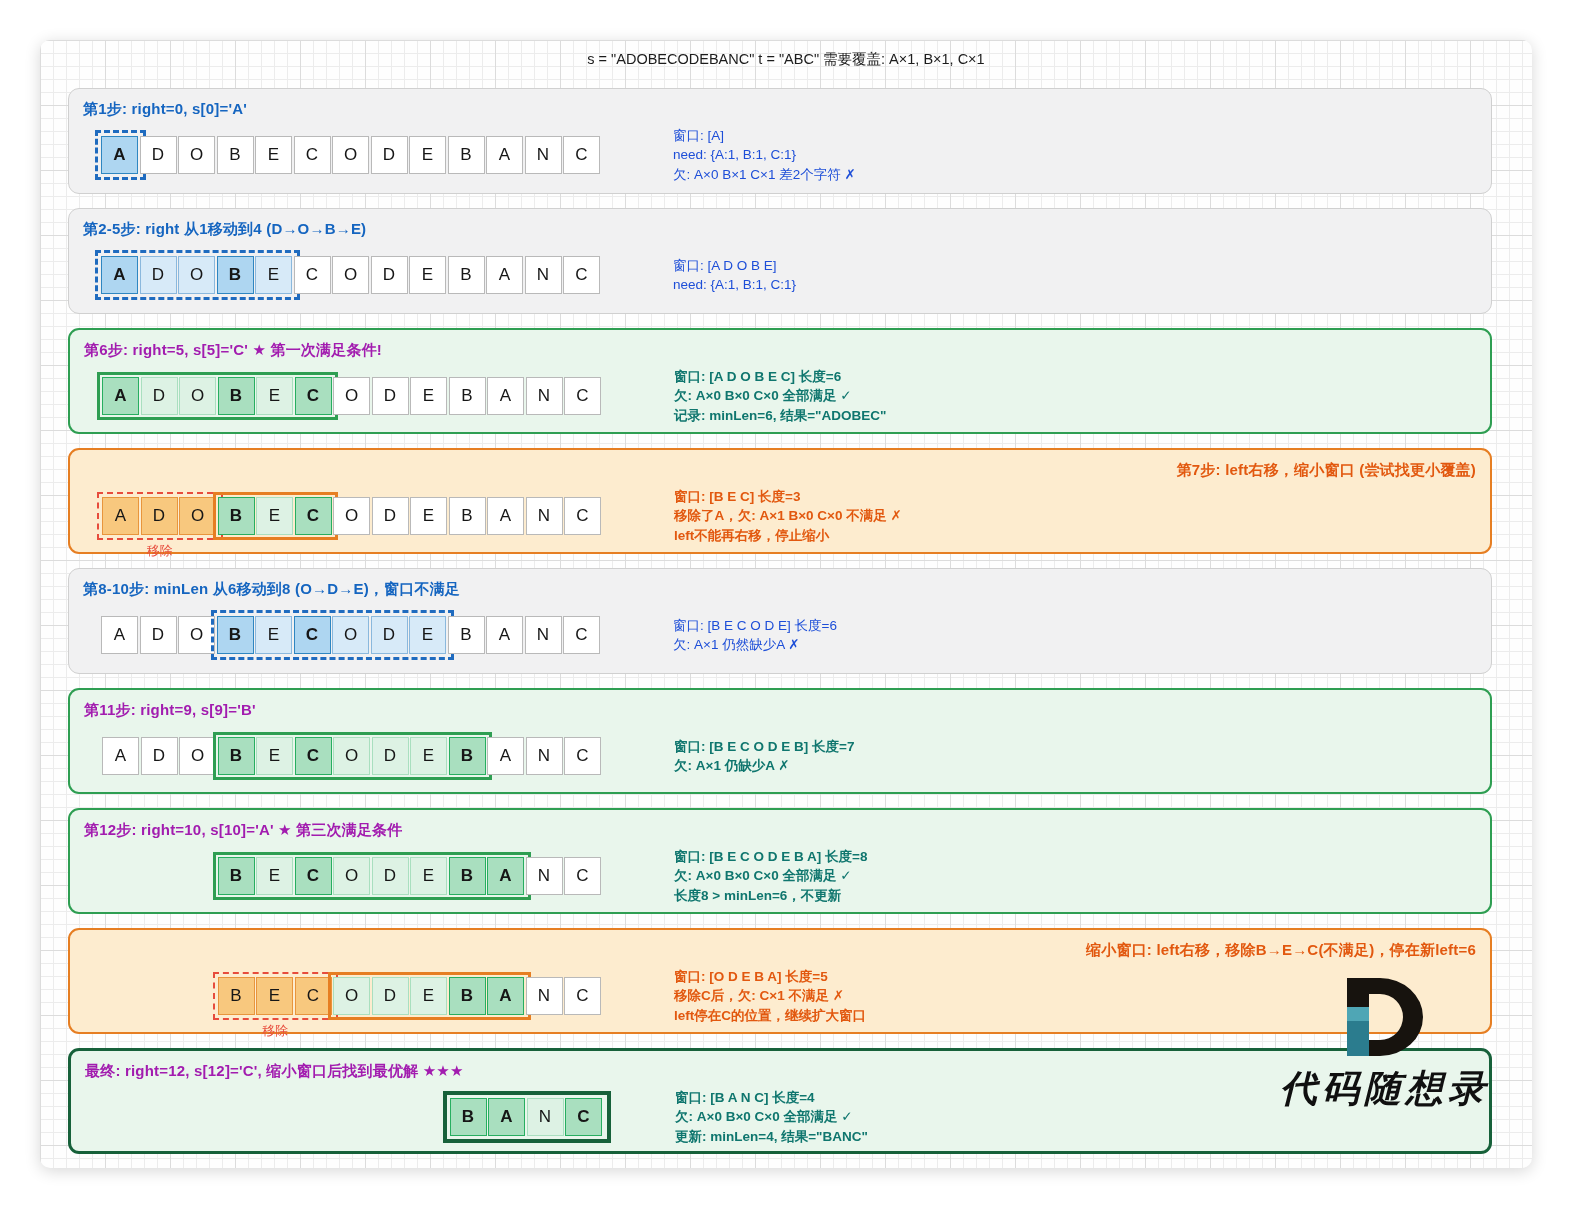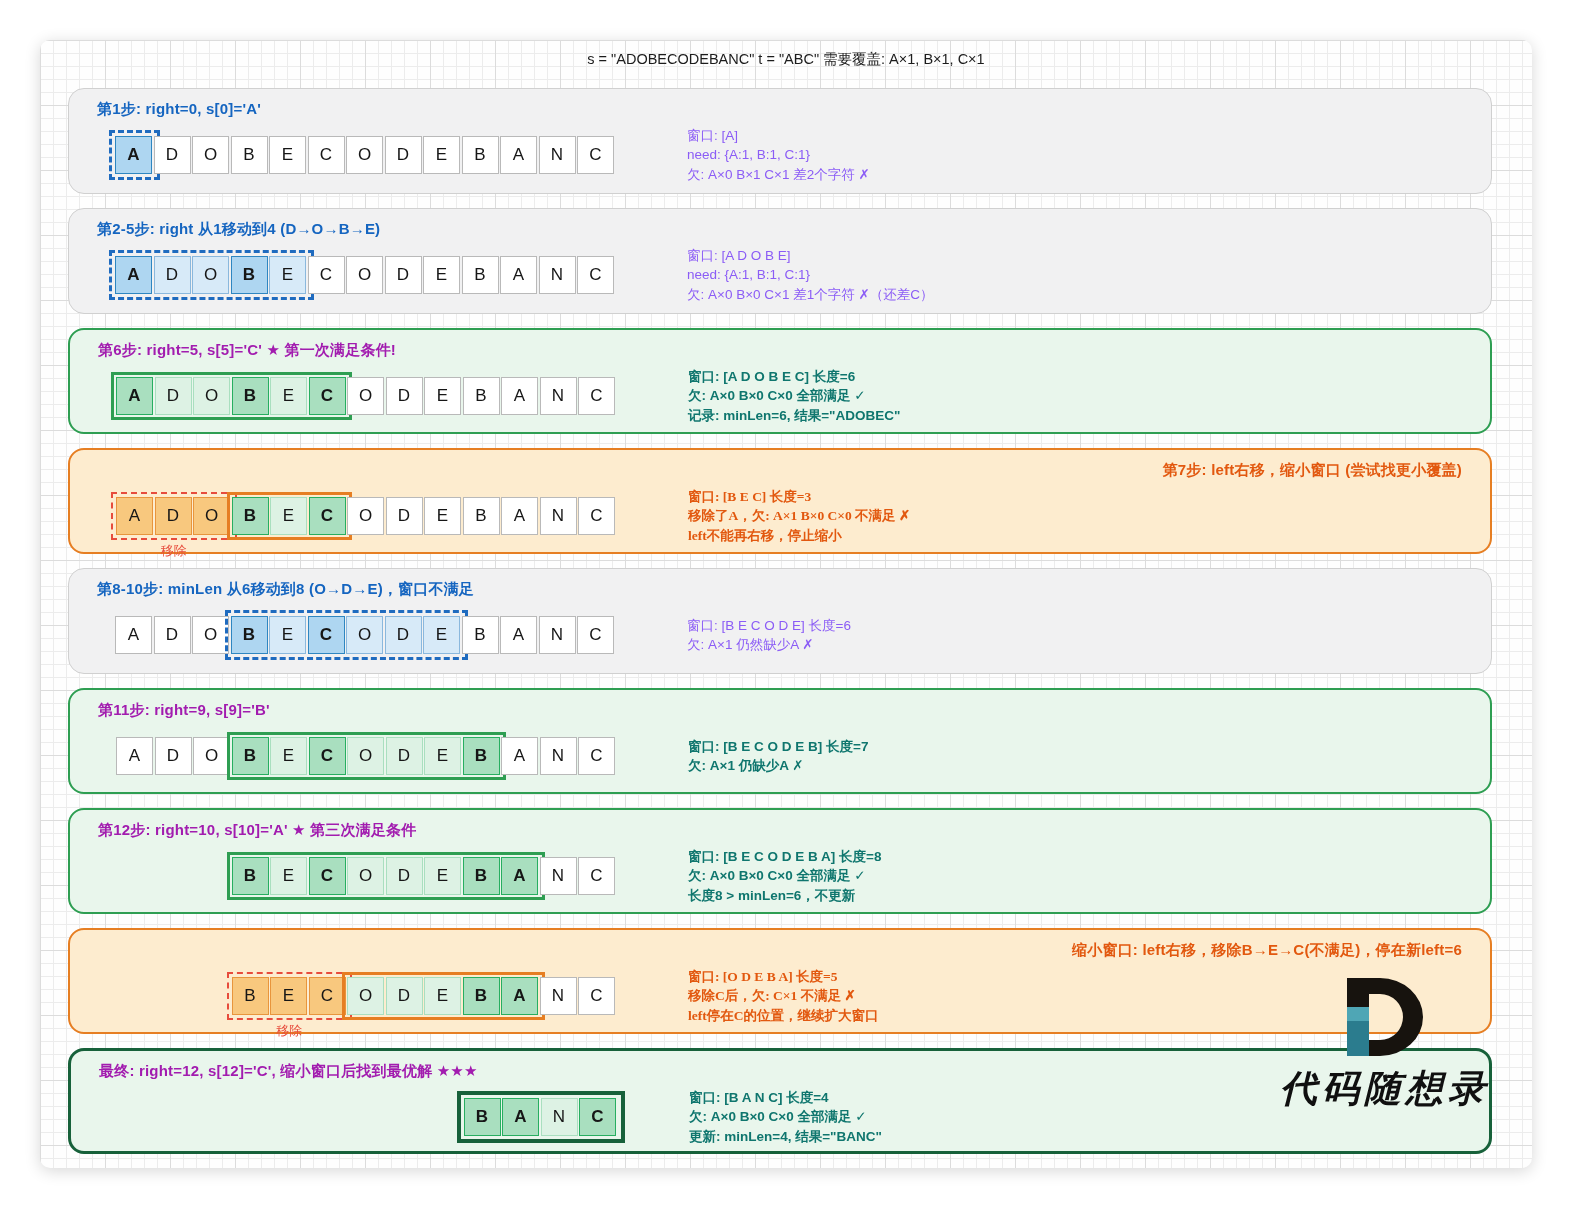--- a/index.html
+++ b/index.html
@@ -26,21 +26,21 @@
     position:absolute;top:10px;left:0;width:100%;
     text-align:center;font-size:14.5px;color:#1c1c1c;
   }
   
   .panels{
     position:absolute;left:28px;top:48px;width:1424px;
     display:flex;flex-direction:column;gap:14px;
   }
   .panel{
     box-sizing:border-box;height:106px;
-    border-radius:16px;padding:10px 28px 6px;
+    border-radius:11px;padding:10px 14px 6px;
     position:relative;
   }
   .theme-gray{background:#f1f1f2;border:1px solid #d0d0d0;}
   .theme-green{background:#e9f6ec;border:2px solid #2e9e52;}
   .theme-orange{background:#fdeccf;border:2px solid #e67e22;}
   .theme-green-final{background:#e9f6ec;border:3px solid #17613a;}
 
   .panel-title{font-size:15px;font-weight:bold;margin:1px 0 6px;letter-spacing:.2px;}
   .accent-blue .panel-title{color:#1565c0;}
   .accent-green .panel-title{color:#a21caf;}
@@ -71,23 +71,23 @@
   .cell-green-dark{background:#a9dfbf;border-color:#27ae60;font-weight:bold;}
   .cell-green-light{background:#ddf2e4;border-color:#a9dfbf;}
   .cell-orange{background:#f8c87e;border-color:#e8953c;}
 
   .removed-label{
     position:absolute;top:calc(100% + 7px);left:50%;transform:translateX(-50%);
     color:#e74c3c;font-size:13px;white-space:nowrap;
   }
 
   
-  .notes{flex:1;font-size:13.5px;line-height:1.42;color:#8b5cf6;}
+  .notes{flex:1;font-size:13.5px;line-height:1.42;color:#1d4ed8;}
   .accent-green .notes{color:#0f766e;font-weight:bold;}
-  .accent-orange .notes{color:#e2580f;font-weight:bold;font-family:Liberation Serif, serif;}
+  .accent-orange .notes{color:#e2580f;font-weight:bold;}
 
   
   .logo{position:absolute;left:1210px;top:938px;width:270px;text-align:center;z-index:6;}
   .logo-d{display:inline-block;margin-bottom:4px;}
   .logo-name{
     font-family:"DejaVu Serif","Liberation Serif",serif;
     font-weight:bold;font-style:italic;font-size:37px;color:#101010;
     letter-spacing:5px;white-space:nowrap;
   }
 </style>
@@ -149,21 +149,20 @@
                 <div class="cell cell-plain">B</div>
                 <div class="cell cell-plain">A</div>
                 <div class="cell cell-plain">N</div>
                 <div class="cell cell-plain">C</div>
               </div>
             </div>
       </div>
       <div class="notes">
             <div class="note-line">窗口: [A D O B E]</div>
             <div class="note-line">need: {A:1, B:1, C:1}</div>
-            <div class="note-line">欠: A×0 B×0 C×1 差1个字符 ✗（还差C）</div>
           </div>
     </div>
   </div>
 
   <div class="panel theme-green accent-green">
     <div class="panel-title">第6步: right=5, s[5]='C' ★ 第一次满足条件!</div>
     <div class="panel-body">
       <div class="cells-area">
         <div class="cells-row" style="margin-left: 0px;">
               <div class="group group-window border-green-solid">

